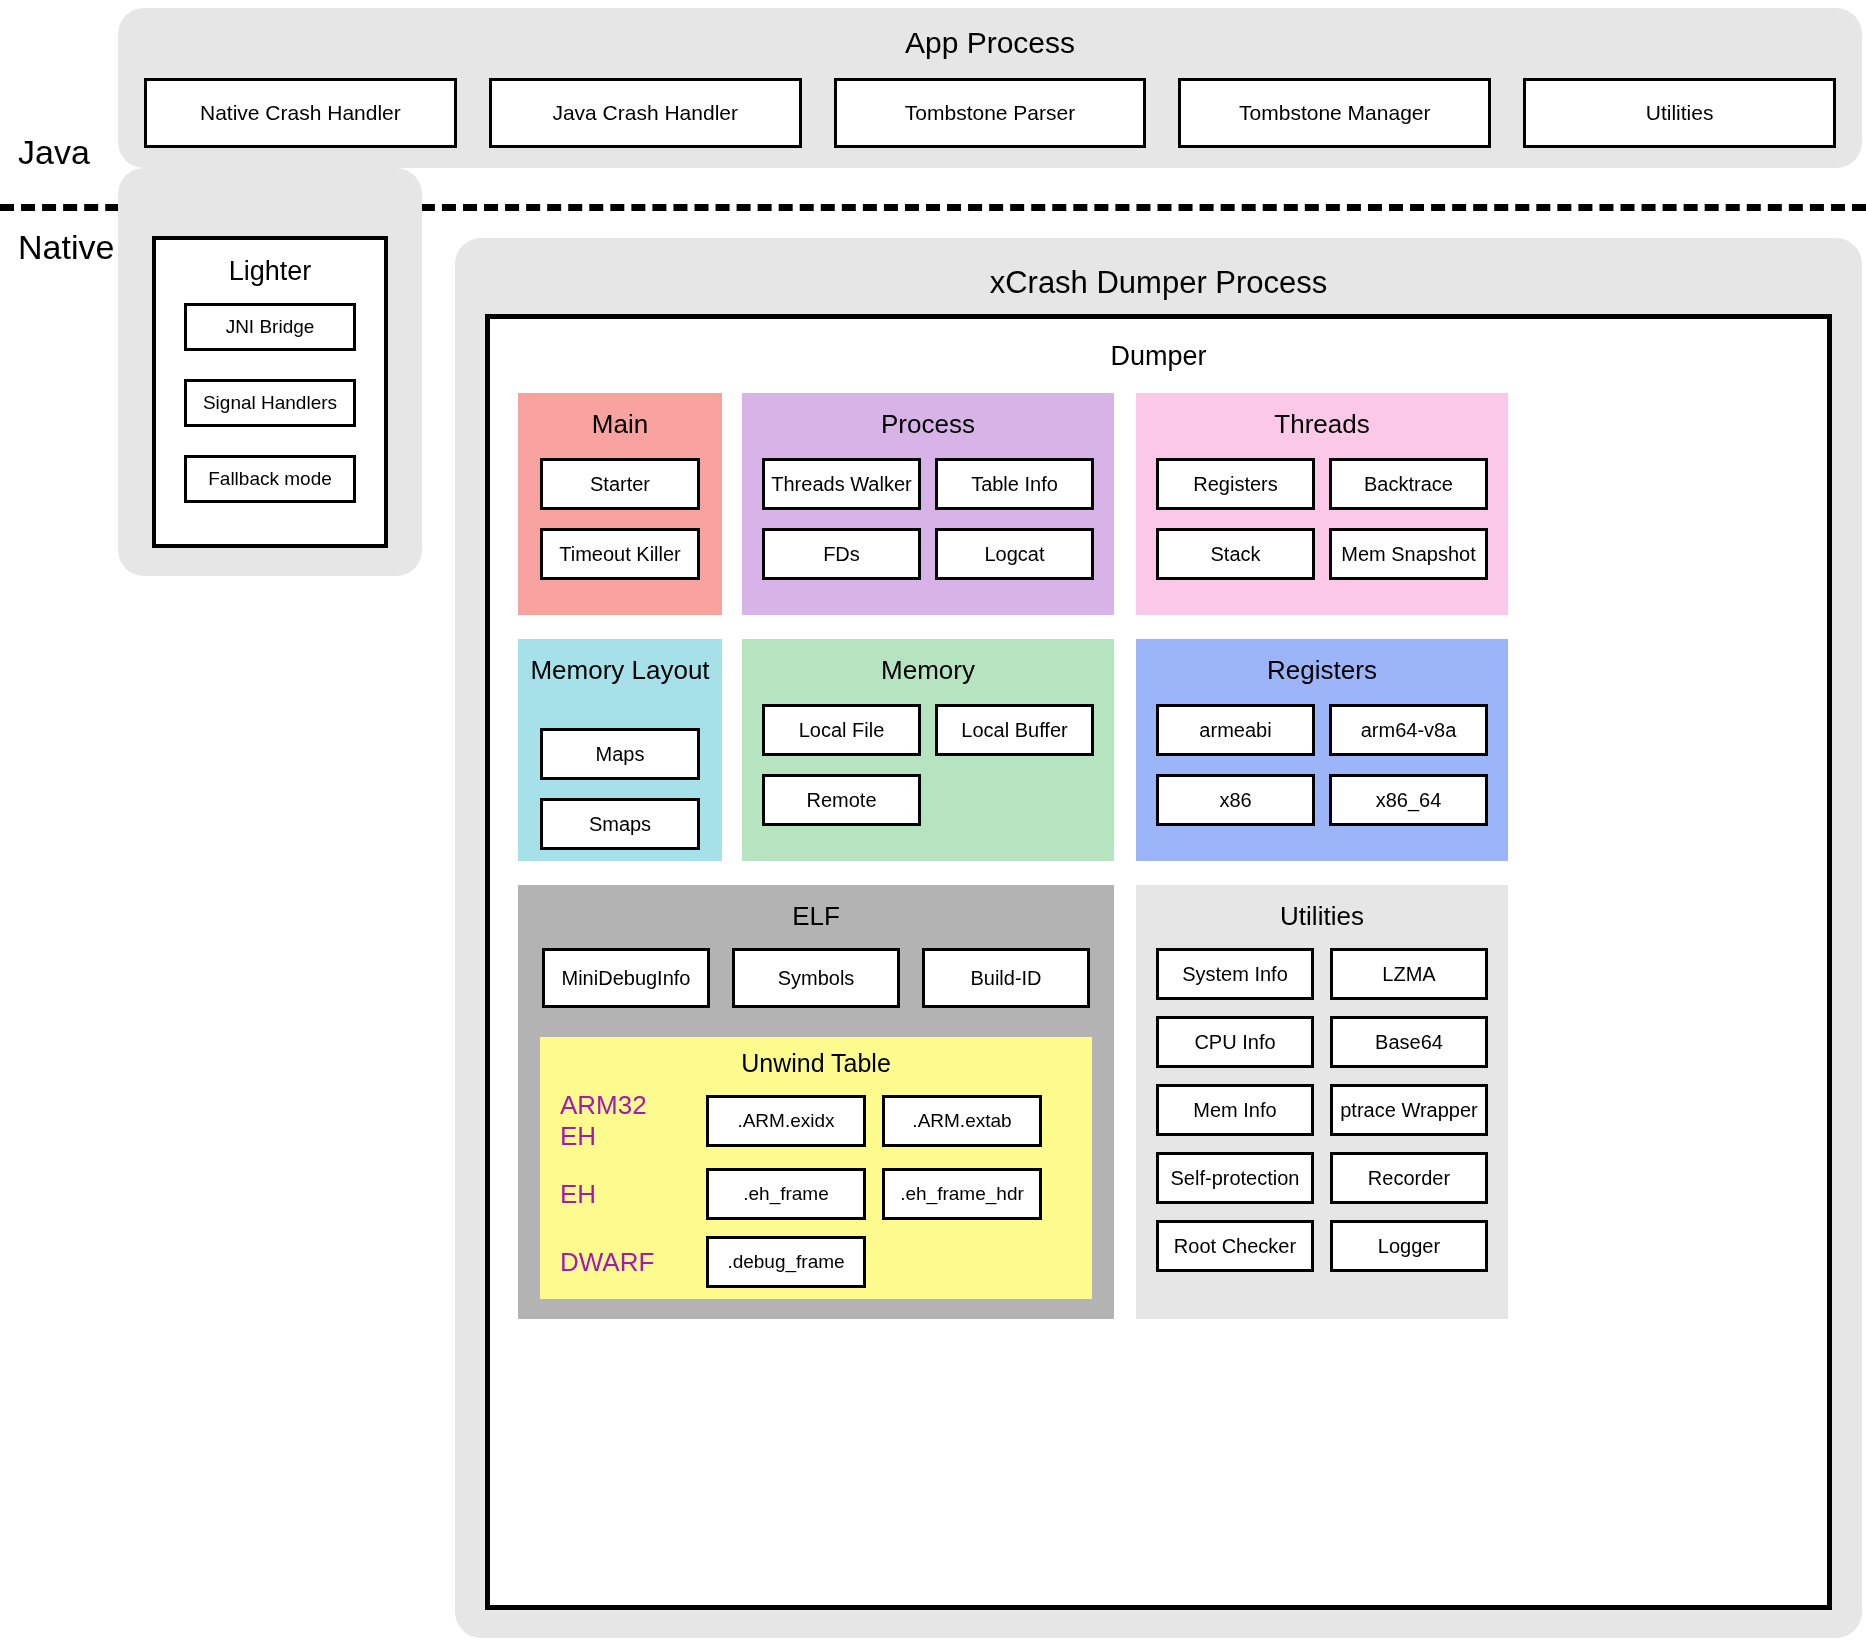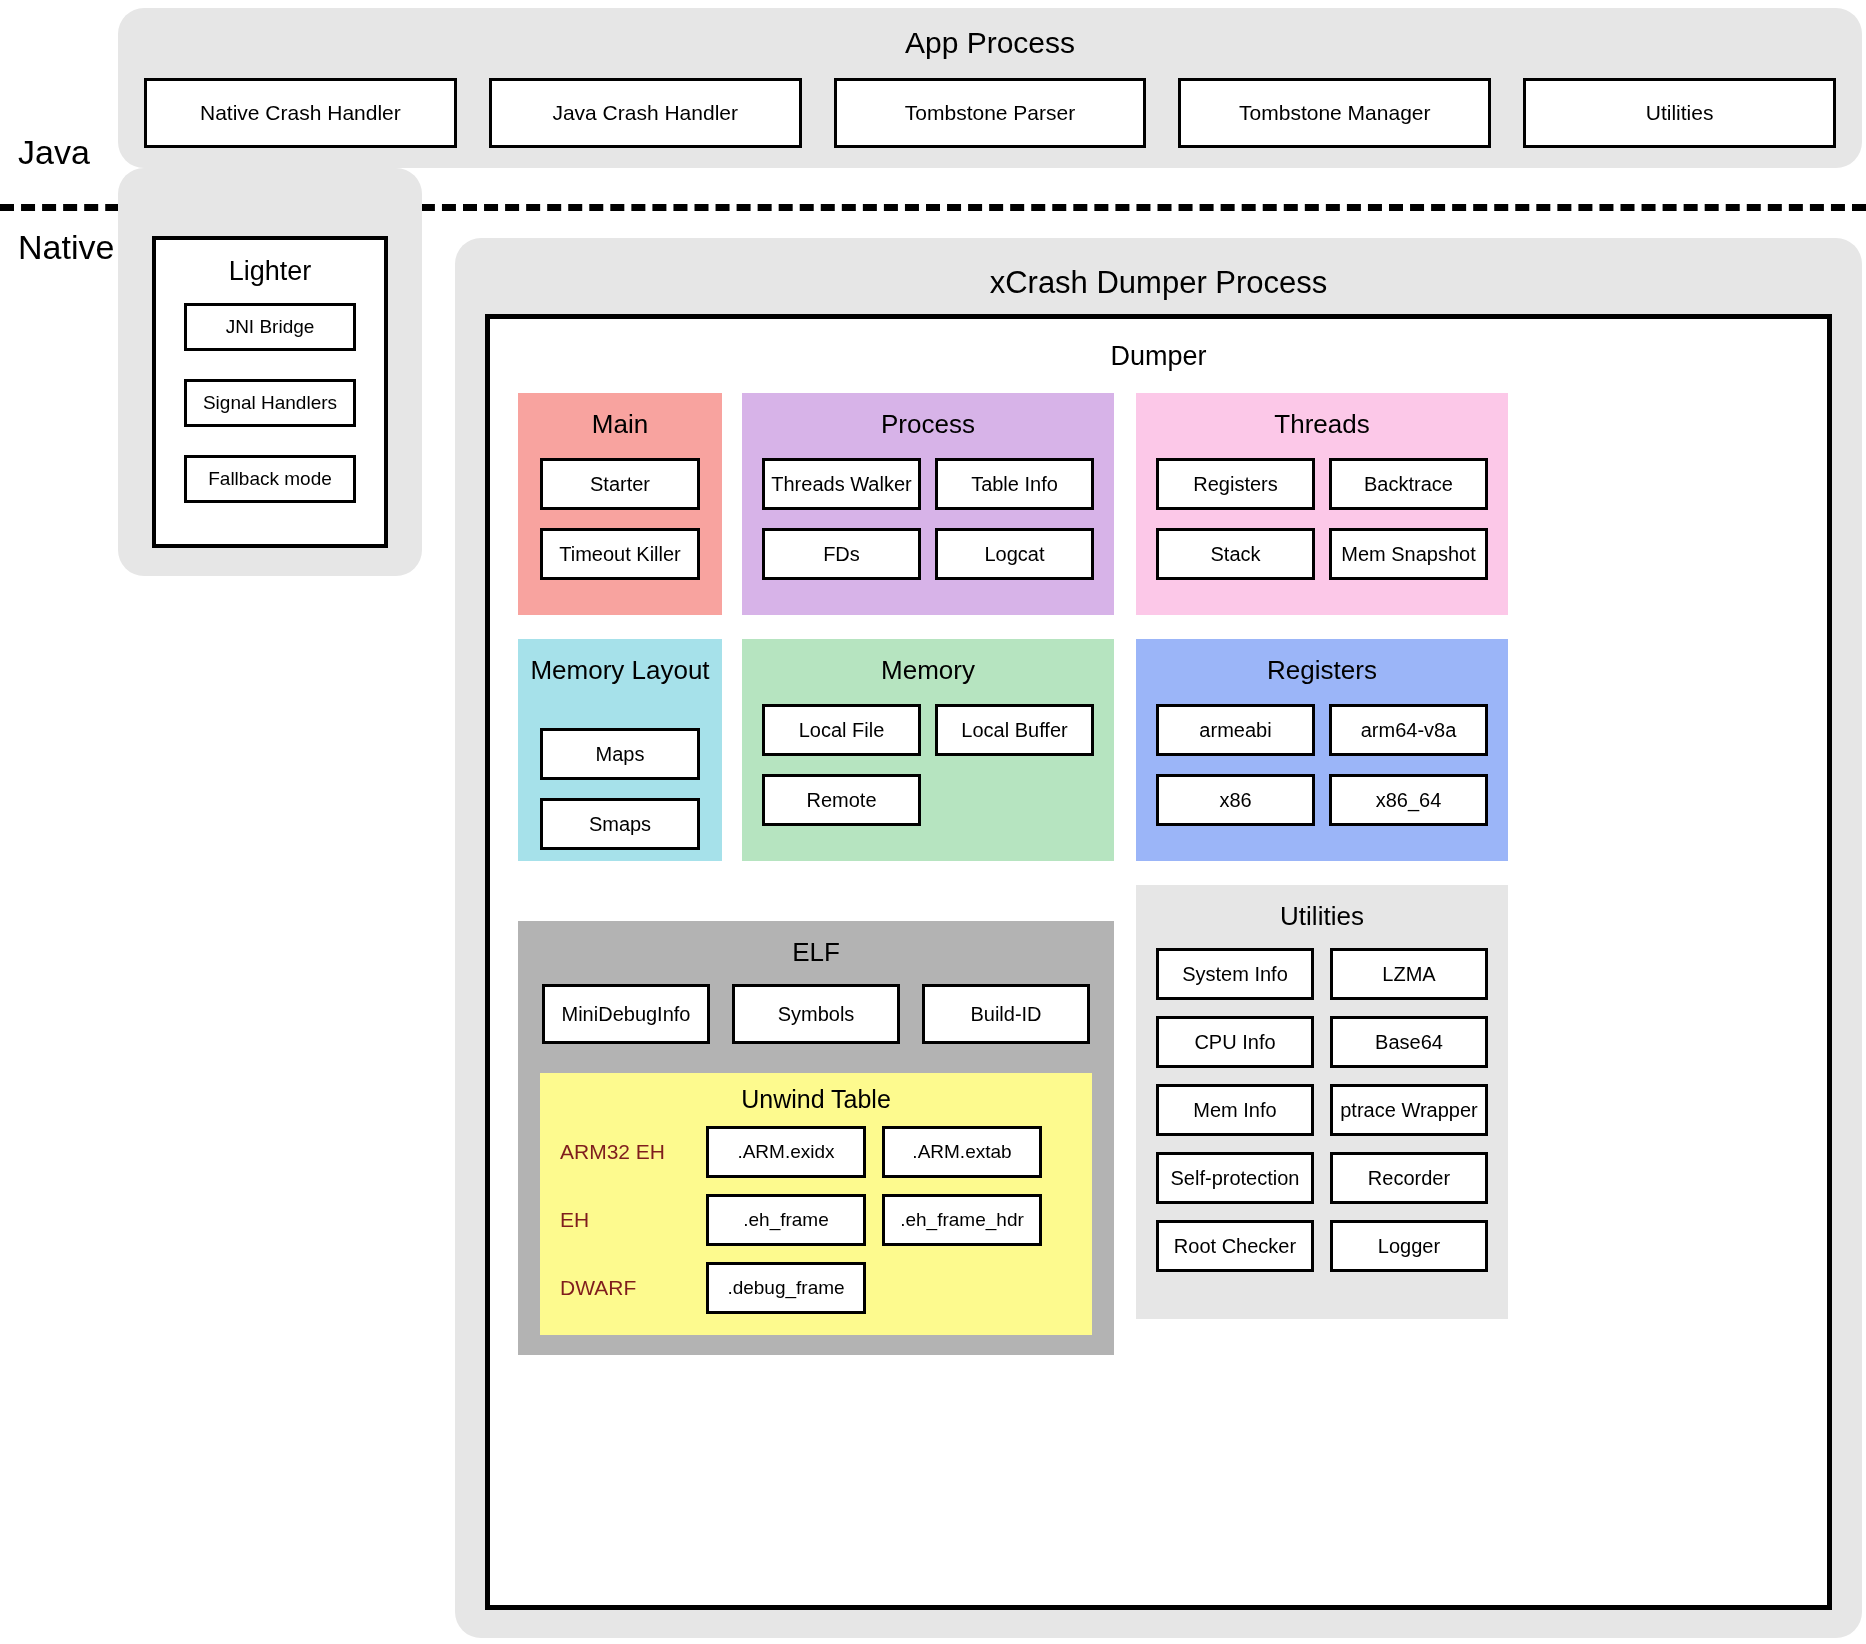--- a/index.html
+++ b/index.html
@@ -141,21 +141,21 @@
     font-size: 27px;
   }
 
   
   #g-main     { left: 28px;  top: 74px;  width: 204px; height: 222px; background:#f8a39f; }
   #g-process  { left: 252px; top: 74px;  width: 372px; height: 222px; background:#d7b3e8; }
   #g-threads  { left: 646px; top: 74px;  width: 372px; height: 222px; background:#fcc8e8; }
   #g-memlay   { left: 28px;  top: 320px; width: 204px; height: 222px; background:#a6e1ea;gap:24px; }
   #g-memory   { left: 252px; top: 320px; width: 372px; height: 222px; background:#b6e4c0; }
   #g-regs     { left: 646px; top: 320px; width: 372px; height: 222px; background:#9bb5f8; }
-  #g-elf      { left: 28px;  top: 566px; width: 596px; height: 434px; background:#b3b3b3;margin-top:36px; }
+  #g-elf      { left: 28px;  top: 566px; width: 596px; height: 434px; background:#b3b3b3; }
   #g-utils    { left: 646px; top: 566px; width: 372px; height: 434px; background:#e6e6e6; }
 
   .group .inner { padding: 0 16px; width: 100%; }
   #g-main .group-title,
   #g-memlay .group-title { margin-top: 16px; }
   #g-process .group-title,
   #g-threads .group-title,
   #g-memory .group-title,
   #g-regs .group-title,
   #g-elf .group-title,
@@ -189,22 +189,22 @@
     flex-direction: column;
     gap: 16px;
   }
   .unwind-row {
     display: flex;
     align-items: center;
     gap: 16px;
   }
   .unwind-label {
     width: 130px;
-    font-size: 21px;
-    color: #7f1d1d;
+    font-size: 26px;
+    color: #a21caf;
   }
   .unwind-row .outline-box { width: 160px; height: 52px; font-size: 19px; }
 
   
   #utils-grid {
     margin-top: 16px;
     padding: 0 20px;
     display: grid;
     grid-template-columns: repeat(2, 1fr);
     gap: 16px 16px;

